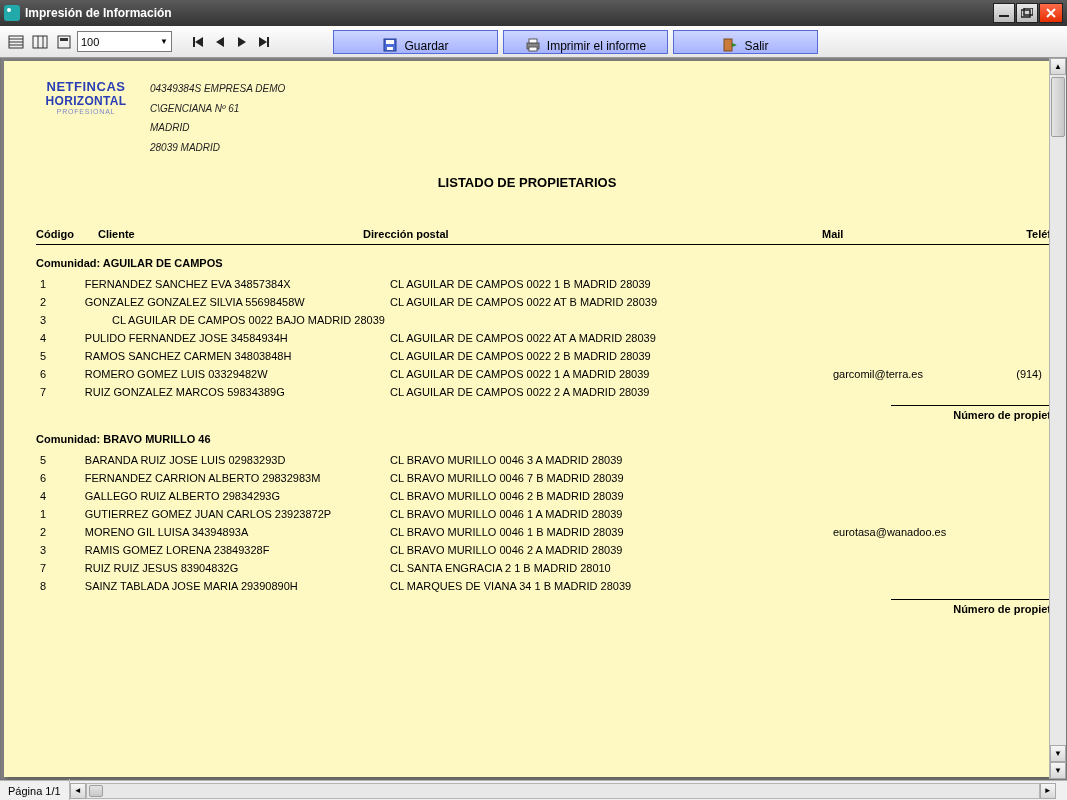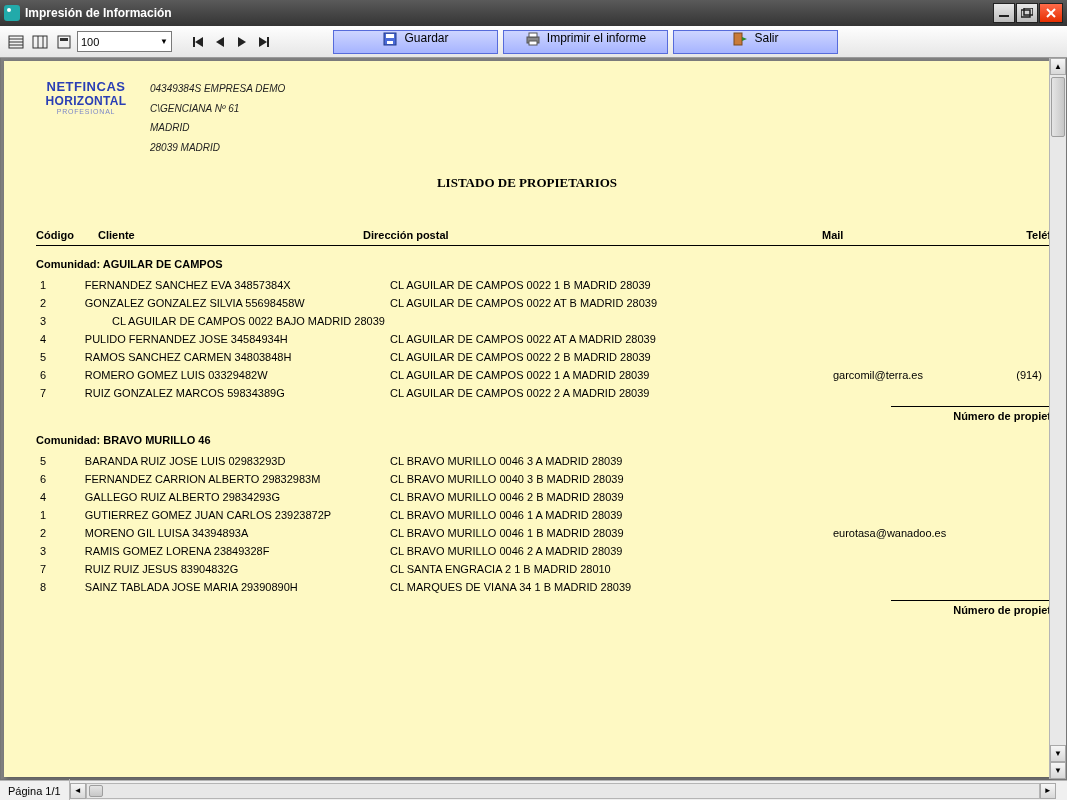--- a/index.html
+++ b/index.html
@@ -18,40 +18,40 @@
 
 .toolbar { height: 32px; background: linear-gradient(#fefefe,#e6e6e6); border-bottom: 1px solid #9a9a9a; display: flex; align-items: center; padding: 4px 5px; gap:2px;}
 .tb-icon { width:22px;height:22px;display:inline-flex;align-items:center;justify-content:center;border:1px solid transparent;border-radius:2px;}
 .tb-icon svg{display:block}
 .zoom-select { width:95px; height:21px; border:1px solid #7a7a7a; background:#fff; font-size:11px;padding:0 3px;display:flex;align-items:center;}
 .zoom-select .arrow{margin-left:auto;font-size:8px;}
 .nav-gap{width:12px;}
 .nav-btn{width:20px;height:20px;display:inline-flex;align-items:center;justify-content:center;color:#222;}
 .nav-btn svg{display:block}
 .toolbar-gap{flex:0 0 55px;}
-.big-btn{height:24px;border:1px solid #566bdb;background:linear-gradient(#cdd5ff,#a6b4ff);display:inline-flex;align-items:flex-start;justify-content:center;gap:6px;font-size:12px;color:#000;padding:0 10px;margin-right:3px;}
+.big-btn{height:24px;border:1px solid #566bdb;background:linear-gradient(#cdd5ff,#a6b4ff);display:inline-flex;align-items:flex-end;justify-content:center;gap:6px;font-size:12px;color:#000;padding:0 10px;margin-right:3px;}
 .big-btn.save{width:165px;}
 .big-btn.print{width:165px;}
-.big-btn.exit{width:165px;}
+.big-btn.exit{width:145px;}
 .big-btn .bicon{width:16px;height:16px;display:inline-block;}
 
 .viewport { position: relative; width:1067px; height: calc(800px - 26px - 32px - 20px); background:#808080; border:1px solid #777; border-top:none;}
 .vscroll{position:absolute;right:0;top:0;width:17px;height:100%;background:#e8e8e8;border-left:1px solid #b5b5b5;display:flex;flex-direction:column;}
 .vscroll .sbtn{height:17px;background:linear-gradient(#f6f6f6,#d8d8d8);border:1px solid #a9a9a9;display:flex;align-items:center;justify-content:center;font-size:8px;}
 .vscroll .track{flex:1;position:relative;}
 .vscroll .thumb{position:absolute;left:1px;right:1px;top:2px;height:60px;background:linear-gradient(90deg,#e5e5e5,#c7c7c7);border:1px solid #9e9e9e;border-radius:2px;}
 
 .page { position:absolute; left:3px; top:3px; width:1046px; height:716px; background:#fef9c3; box-shadow:2px 2px 4px rgba(0,0,0,.3); overflow:hidden;}
 .letterhead{padding:18px 0 0 32px;display:flex;gap:14px;}
 .logo{width:100px;text-align:center;}
 .logo .l1{color:#2a3fb5;font-weight:bold;font-size:13px;letter-spacing:.5px;}
 .logo .l2{color:#2a3fb5;font-weight:bold;font-size:12px;letter-spacing:.3px;}
 .logo .l3{color:#7a86c9;font-size:7px;letter-spacing:.8px;}
 .company{font-size:10px;font-style:italic;color:#222;line-height:1.95;}
-.report-title{font-weight:bold;font-size:13px;text-align:center;margin-top:18px;font-family:Liberation Serif, serif;}
+.report-title{font-weight:bold;font-size:13px;text-align:center;margin-top:18px;}
 
 .table{margin:38px 0 0 32px;font-size:11px;color:#000;position:relative;}
 .thead{display:flex;font-weight:bold;border-bottom:1.3px solid #000;padding-bottom:4px;width:1015px;}
 .col-code{width:62px;}
 .col-client{width:265px;}
 .col-addr{width:459px;}
 .col-mail{width:180px;}
 .col-tel{width:49px;text-align:right;}
 .grp{font-weight:bold;margin:12px 0 6px 0;}
 .row{display:flex;padding:3px 0;}
@@ -250,21 +250,21 @@
           <div class="row">
             <div class="cc">5</div>
             <div class="cl">BARANDA RUIZ JOSE LUIS  02983293D</div>
             <div class="ad">CL BRAVO MURILLO 0046 3 A MADRID 28039</div>
             <div class="ma"></div>
             <div class="te"></div>
           </div>
           <div class="row">
             <div class="cc">6</div>
             <div class="cl">FERNANDEZ CARRION ALBERTO  29832983M</div>
-            <div class="ad">CL BRAVO MURILLO 0040 3 B MADRID 28039</div>
+            <div class="ad">CL BRAVO MURILLO 0046 7 B MADRID 28039</div>
             <div class="ma"></div>
             <div class="te"></div>
           </div>
           <div class="row">
             <div class="cc">4</div>
             <div class="cl">GALLEGO RUIZ ALBERTO  29834293G</div>
             <div class="ad">CL BRAVO MURILLO 0046 2 B MADRID 28039</div>
             <div class="ma"></div>
             <div class="te"></div>
           </div>

